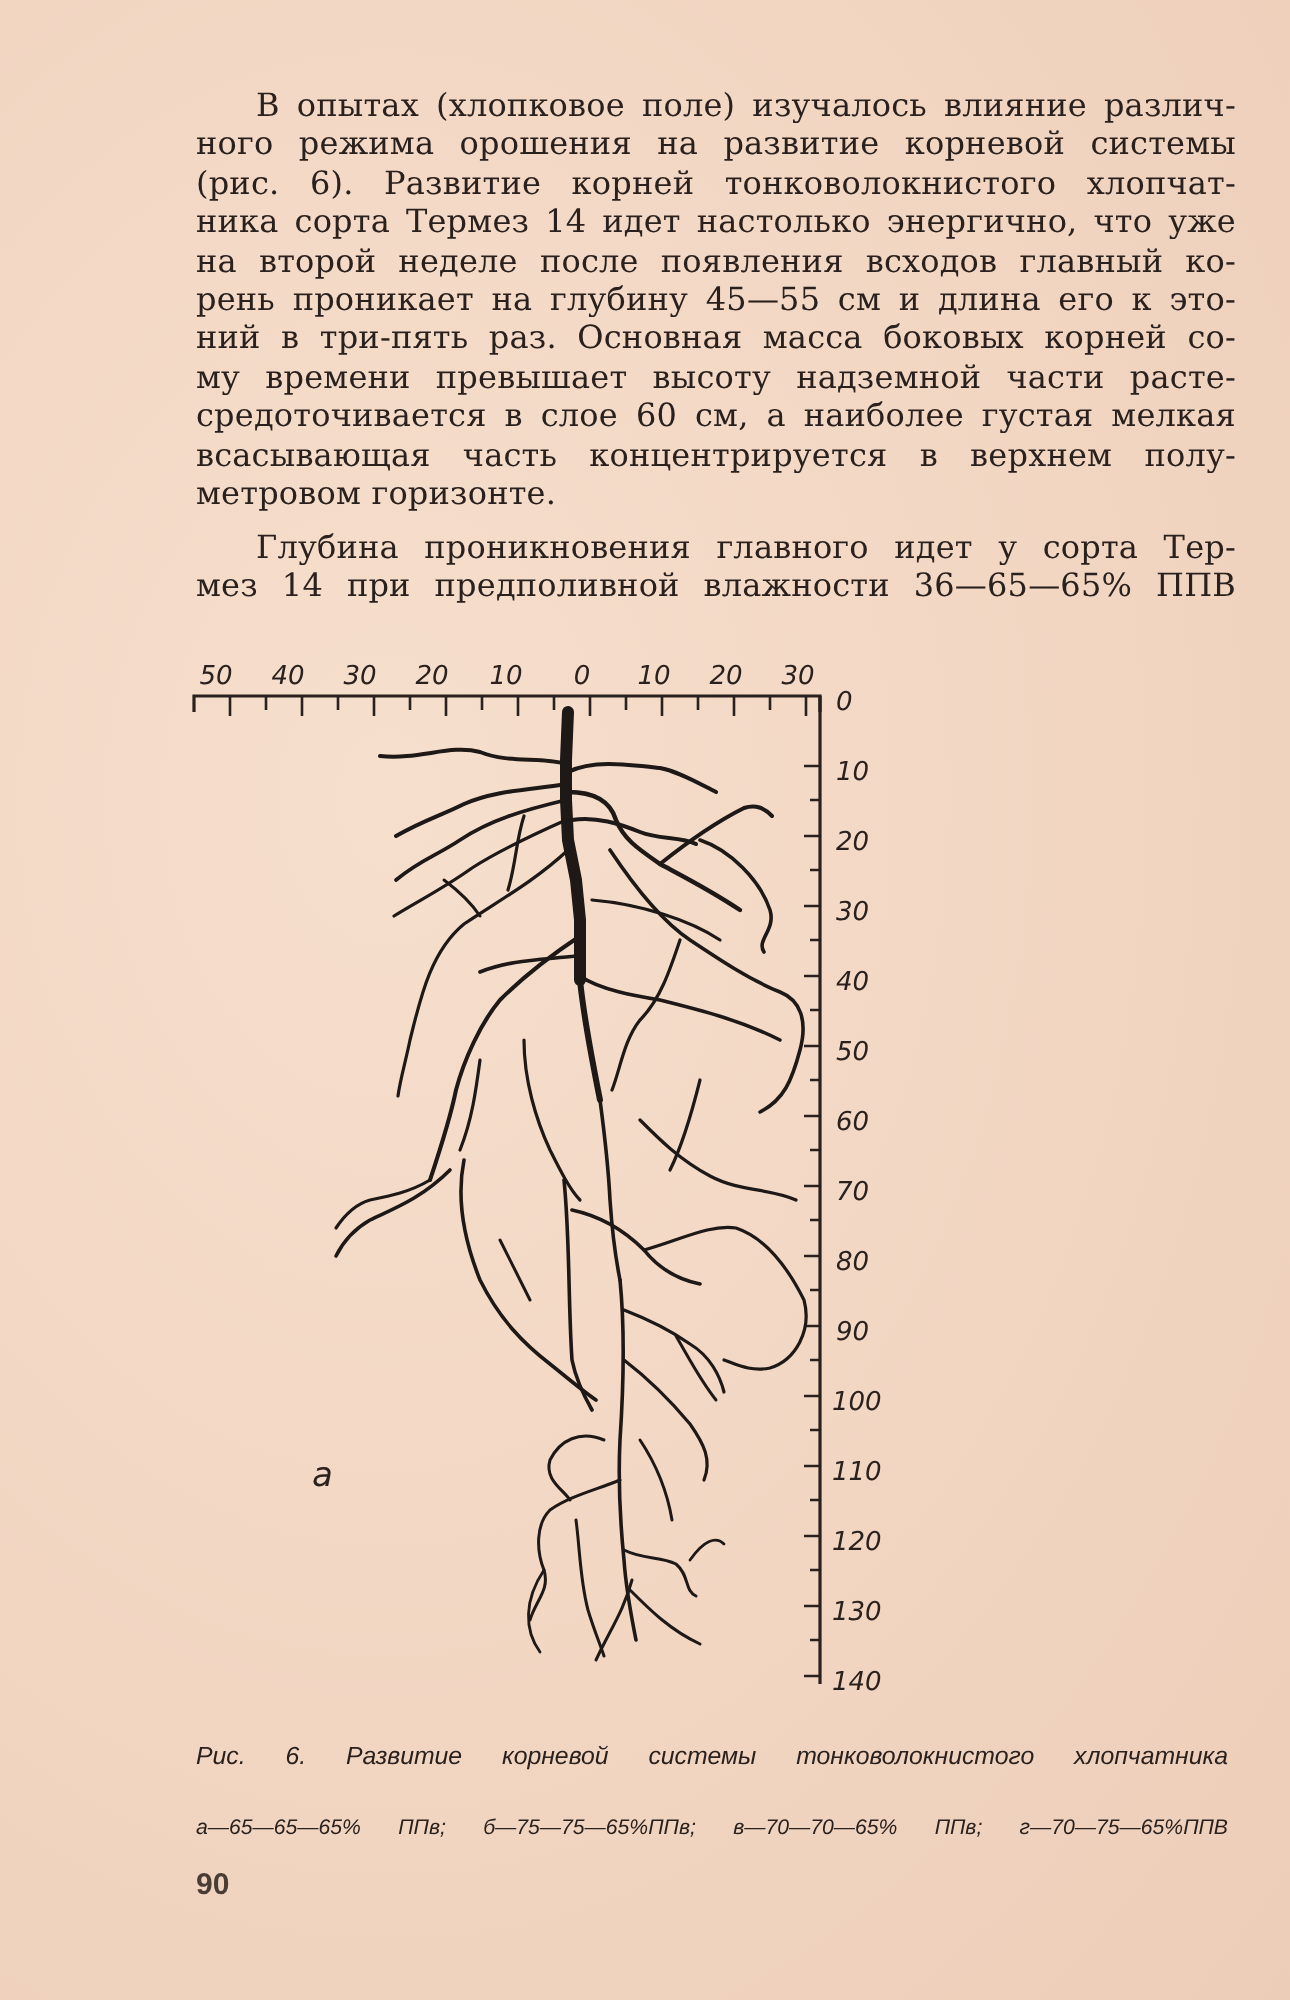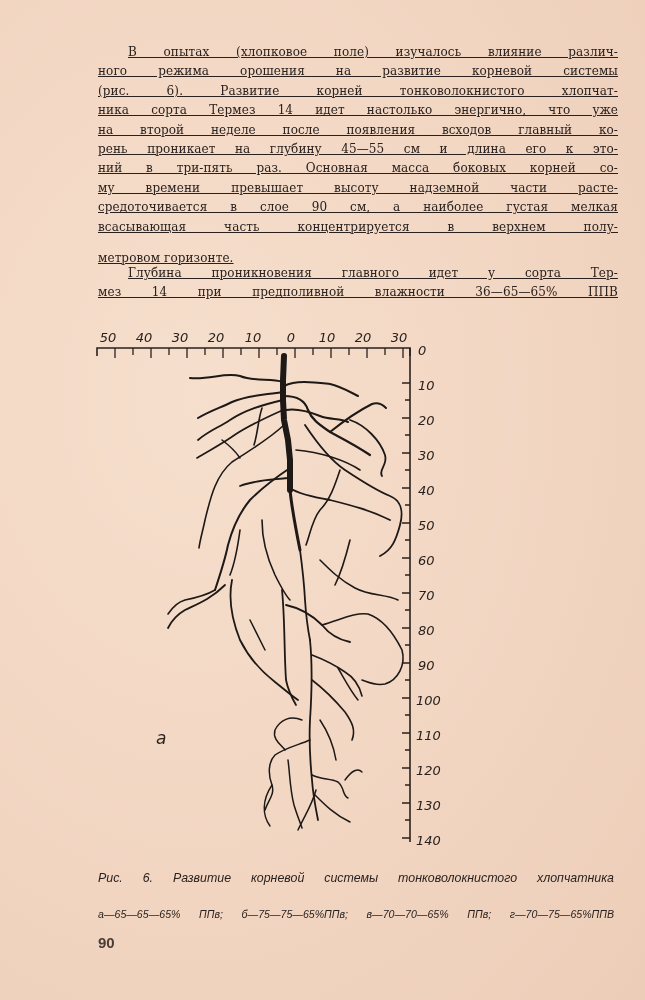--- a/index.html
+++ b/index.html
@@ -6,27 +6,26 @@
     body {
       width: 645px; height: 1000px; overflow: hidden;
       background: #f3d9c6;
       background-image: radial-gradient(ellipse at 30% 40%, #f6dfcd 0%, #f1d5c1 60%, #eccdb8 100%);
       position: relative;
       font-family: "DejaVu Serif", "Liberation Serif", serif;
       color: #2a211e;
     }
     .para {
       position: absolute; left: 98px; width: 520px;
-      font-size: 12px; line-height: 19.4px;
+      font-size: 16px; line-height: 19.4px;
       text-align: justify; text-align-last: justify;
       letter-spacing: 0.1px;
-      text-decoration: underline;
     }
     .para .line { display: block; white-space: nowrap; text-align: justify; text-align-last: justify; }
-    .para .line.last { text-align-last: left; margin-top: 12px; }
+    .para .line.last { text-align-last: left; }
     .para .line.indent { padding-left: 30px; }
     #p1 { top: 43px; }
     #p2 { top: 264px; }
     .figure { position: absolute; left: 0; top: 320px; width: 556px; height: 540px; }
     .figure svg { position: absolute; left: 0; top: 0; }
     .tick-label {
       font-family: "DejaVu Sans", sans-serif; font-style: italic;
       font-size: 13px; fill: #2a211e;
     }
     .caption {
@@ -51,21 +50,21 @@
 
 <div class="para" id="p1">
   <span class="line indent">В опытах (хлопковое поле) изучалось влияние различ-</span>
   <span class="line">ного режима орошения на развитие  корневой системы</span>
   <span class="line">(рис. 6). Развитие корней  тонковолокнистого  хлопчат-</span>
   <span class="line">ника сорта Термез 14 идет настолько энергично, что уже</span>
   <span class="line">на второй неделе после появления всходов главный ко-</span>
   <span class="line">рень проникает на глубину 45—55 см и длина его к это-</span>
   <span class="line">ний в три-пять раз. Основная масса боковых корней со-</span>
   <span class="line">му времени превышает высоту надземной  части расте-</span>
-  <span class="line">средоточивается в слое 90 см, а наиболее густая мелкая</span>
+  <span class="line">средоточивается в слое 60 см, а наиболее густая мелкая</span>
   <span class="line">всасывающая часть концентрируется  в верхнем полу-</span>
   <span class="line last">метровом горизонте.</span>
 </div>
 
 <div class="para" id="p2">
   <span class="line indent">Глубина проникновения главного идет у сорта Тер-</span>
   <span class="line">мез 14 при предполивной влажности 36—65—65% ППВ</span>
 </div>
 
 <div class="figure">

